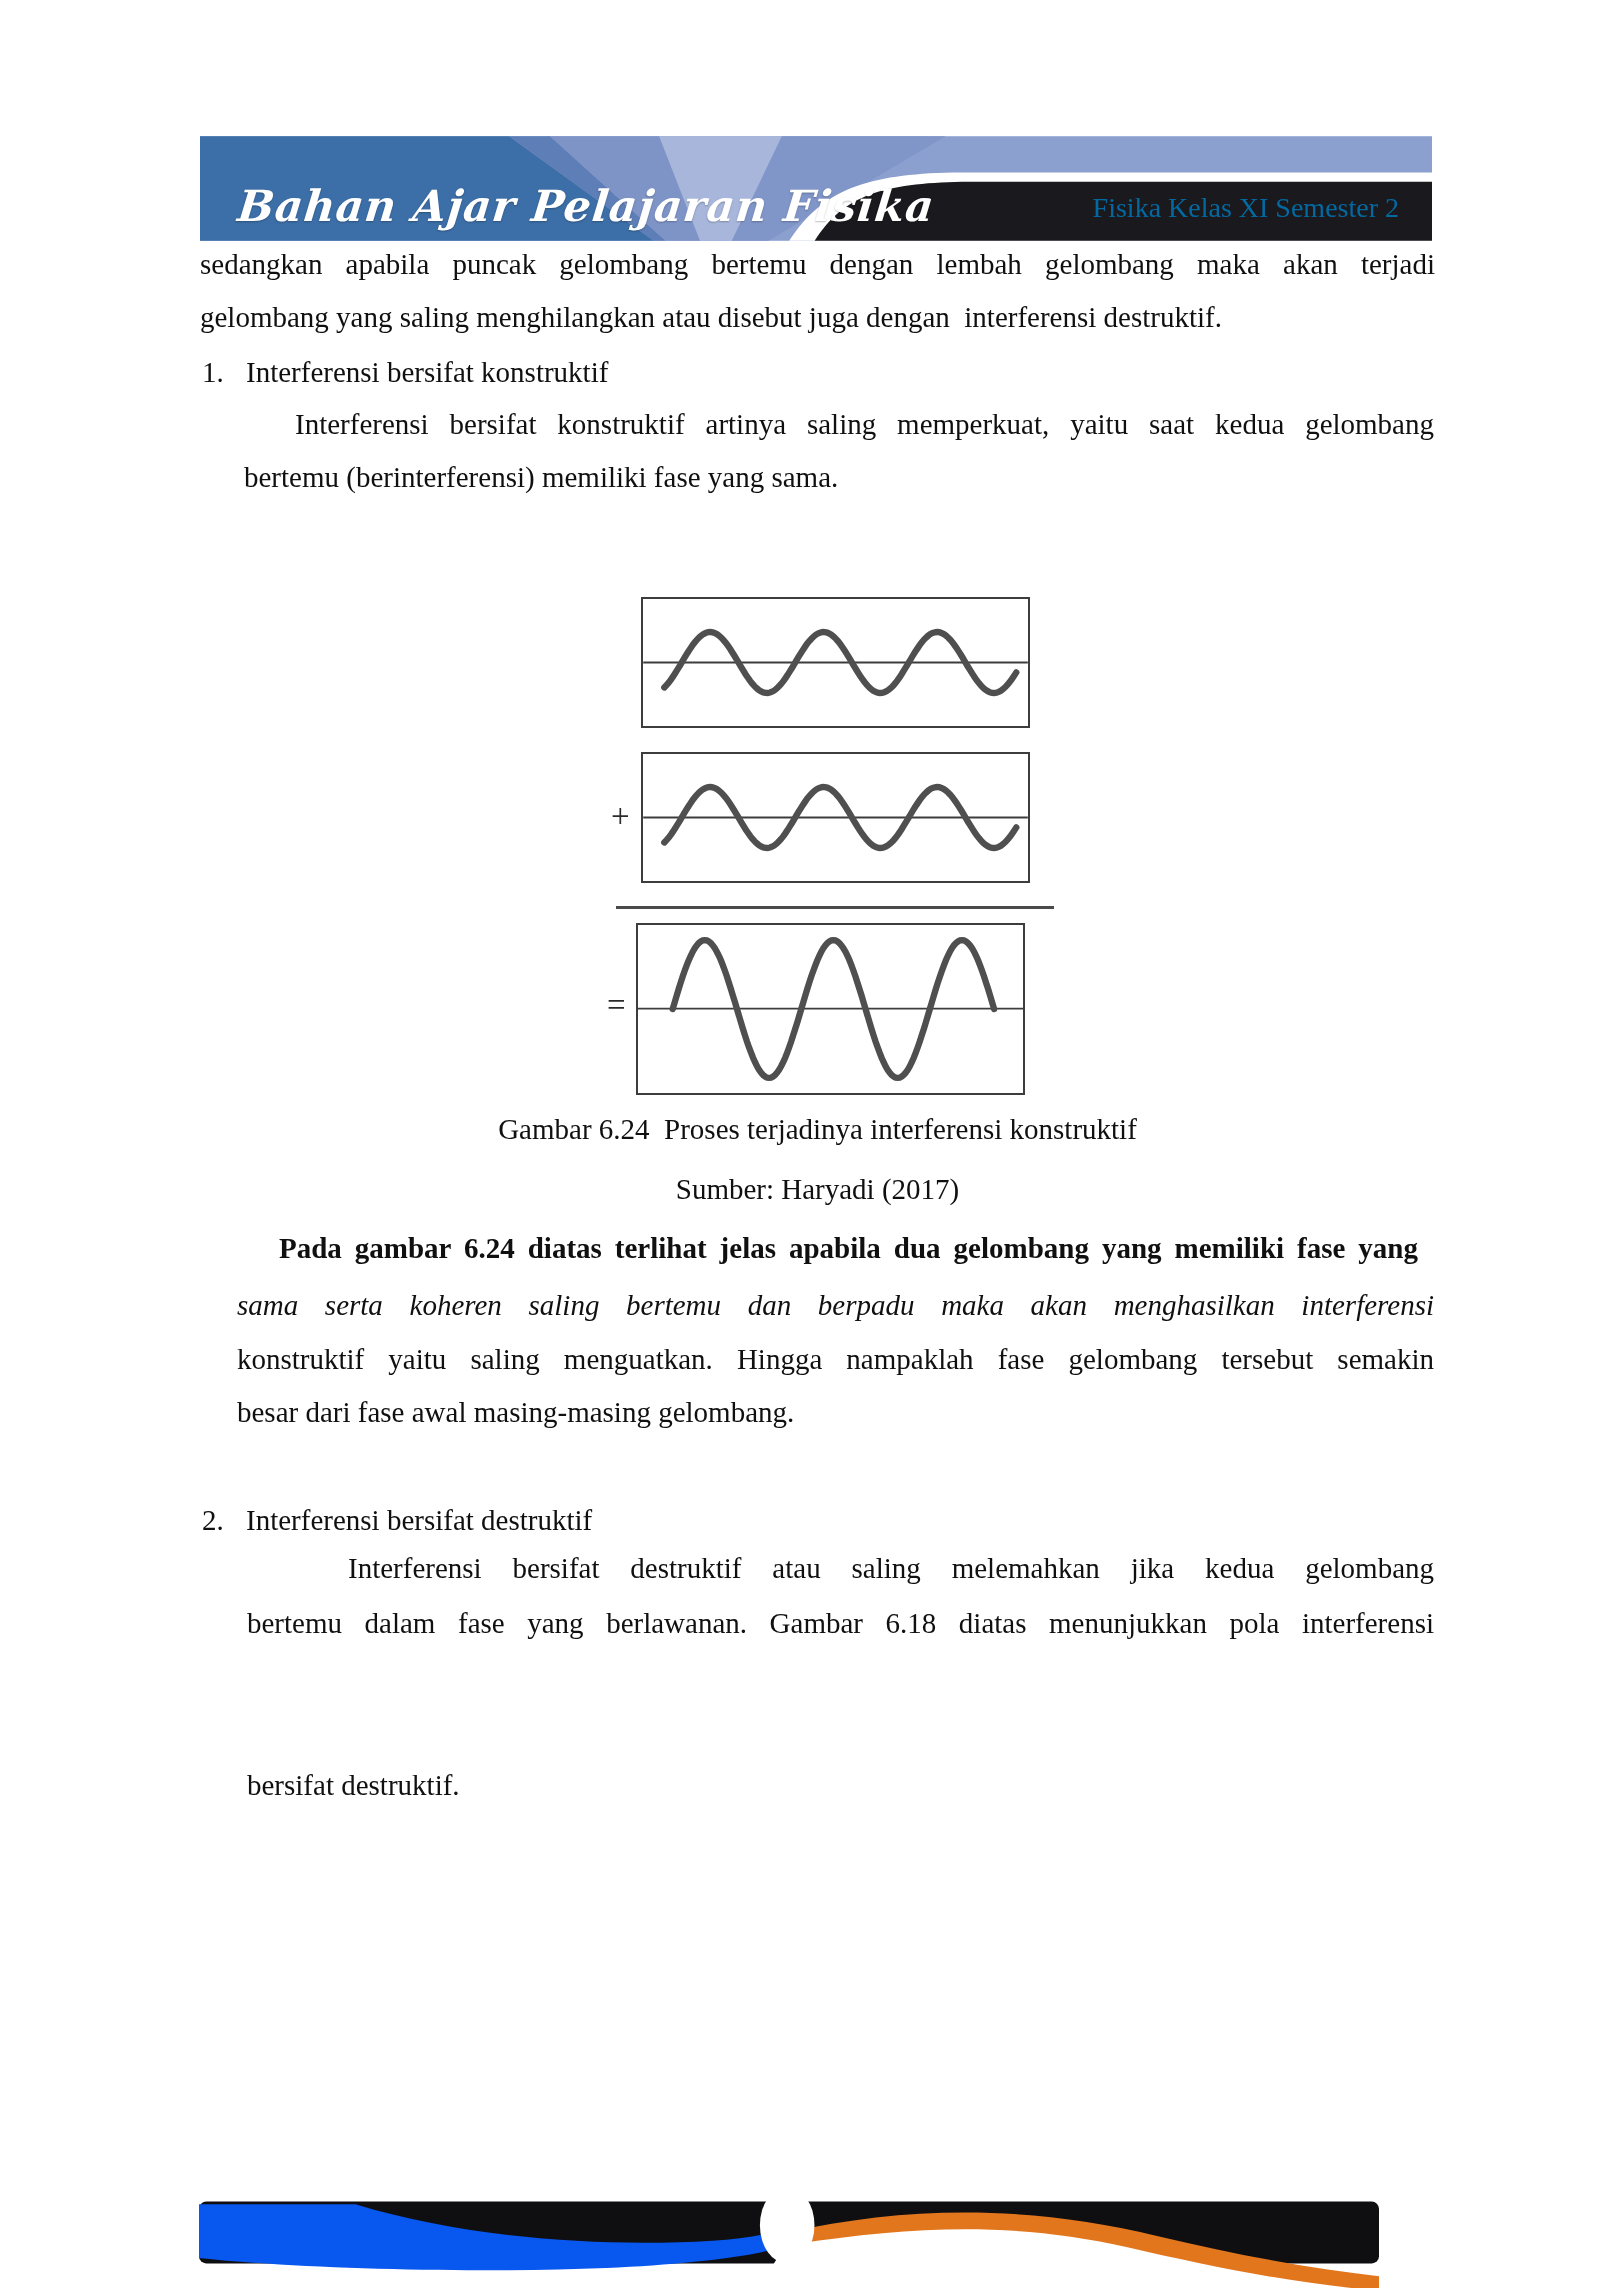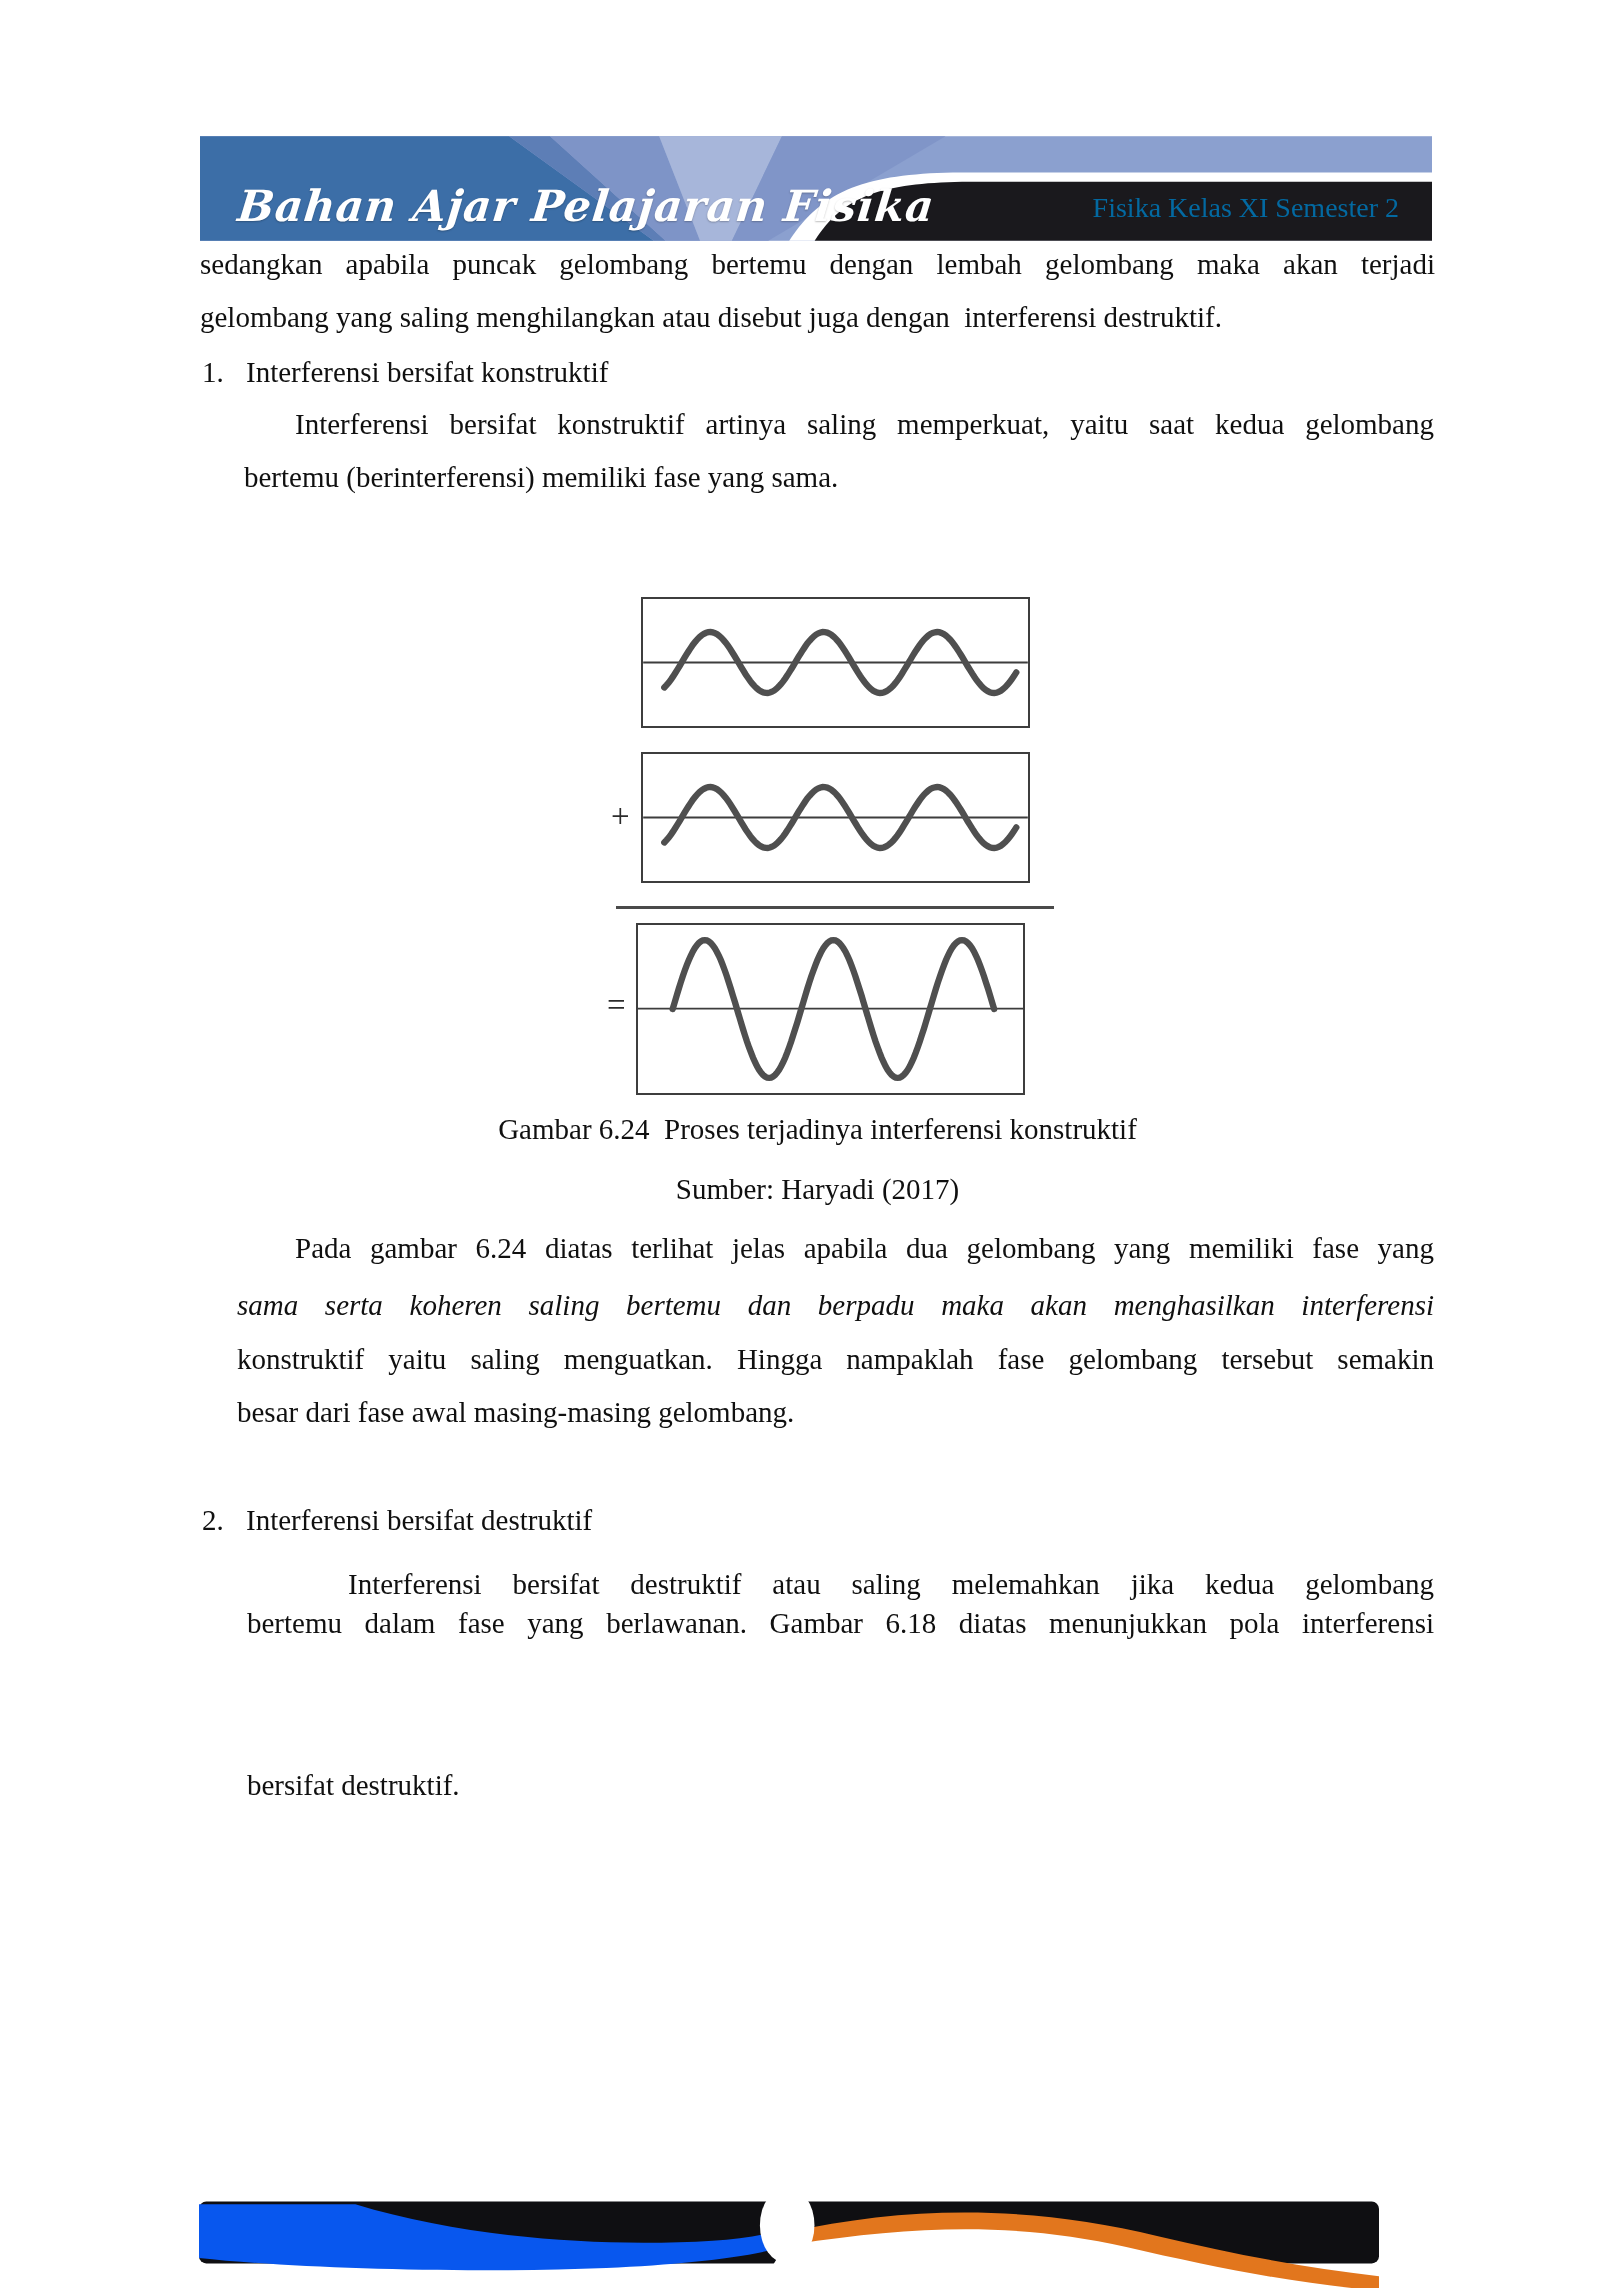--- a/index.html
+++ b/index.html
@@ -94,28 +94,28 @@
     <div class="wavebox" style="left:636px;top:923px;width:385px;height:168px;">
       <svg width="385" height="168" viewBox="0 0 424 185">
         <line x1="0" y1="92" x2="424" y2="92" stroke-width="2" stroke="#3d3d3d"></line>
         <path fill="none" stroke-width="7" stroke-linecap="round" d="M38.2 92.5L40.4 85.1L42.6 77.7L44.8 70.5L47.0 63.5L49.2 56.7L51.4 50.4L53.6 44.4L55.9 38.9L58.1 33.9L60.3 29.4L62.5 25.6L64.7 22.4L66.9 19.9L69.1 18.1L71.4 17.0L73.6 16.7L75.8 17.0L78.0 18.1L80.2 19.9L82.4 22.4L84.6 25.6L86.8 29.4L89.1 33.9L91.3 38.9L93.5 44.4L95.7 50.4L97.9 56.7L100.1 63.5L102.3 70.5L104.5 77.7L106.8 85.1L109.0 92.5L111.2 99.9L113.4 107.3L115.6 114.5L117.8 121.5L120.0 128.3L122.2 134.6L124.5 140.6L126.7 146.1L128.9 151.1L131.1 155.6L133.3 159.4L135.5 162.6L137.7 165.1L139.9 166.9L142.2 168.0L144.4 168.3L146.6 168.0L148.8 166.9L151.0 165.1L153.2 162.6L155.4 159.4L157.6 155.6L159.9 151.1L162.1 146.1L164.3 140.6L166.5 134.6L168.7 128.3L170.9 121.5L173.1 114.5L175.4 107.3L177.6 99.9L179.8 92.5L182.0 85.1L184.2 77.7L186.4 70.5L188.6 63.5L190.8 56.7L193.1 50.4L195.3 44.4L197.5 38.9L199.7 33.9L201.9 29.4L204.1 25.6L206.3 22.4L208.5 19.9L210.8 18.1L213.0 17.0L215.2 16.7L217.4 17.0L219.6 18.1L221.8 19.9L224.0 22.4L226.2 25.6L228.5 29.4L230.7 33.9L232.9 38.9L235.1 44.4L237.3 50.4L239.5 56.7L241.7 63.5L243.9 70.5L246.2 77.7L248.4 85.1L250.6 92.5L252.8 99.9L255.0 107.3L257.2 114.5L259.4 121.5L261.6 128.3L263.9 134.6L266.1 140.6L268.3 146.1L270.5 151.1L272.7 155.6L274.9 159.4L277.1 162.6L279.3 165.1L281.6 166.9L283.8 168.0L286.0 168.3L288.2 168.0L290.4 166.9L292.6 165.1L294.8 162.6L297.1 159.4L299.3 155.6L301.5 151.1L303.7 146.1L305.9 140.6L308.1 134.6L310.3 128.3L312.5 121.5L314.8 114.5L317.0 107.3L319.2 99.9L321.4 92.5L323.6 85.1L325.8 77.7L328.0 70.5L330.2 63.5L332.5 56.7L334.7 50.4L336.9 44.4L339.1 38.9L341.3 33.9L343.5 29.4L345.7 25.6L347.9 22.4L350.2 19.9L352.4 18.1L354.6 17.0L356.8 16.7L359.0 17.0L361.2 18.1L363.4 19.9L365.6 22.4L367.9 25.6L370.1 29.4L372.3 33.9L374.5 38.9L376.7 44.4L378.9 50.4L381.1 56.7L383.3 63.5L385.6 70.5L387.8 77.7L390.0 85.1L392.2 92.5" stroke="#4f4f4f"></path>
       </svg>
     </div>
     <div class="line centered" style="left:200px;top:1110px;width:1235px;">Gambar 6.24  Proses terjadinya interferensi konstruktif</div>
     <div class="line centered" style="left:200px;top:1170px;width:1235px;">Sumber: Haryadi (2017)</div>
   </div>
 
-  <div class="line just" style="left:295px;top:1229px;width:1139px;">Pada gambar 6.24 diatas terlihat jelas apabila dua gelombang yang memiliki fase yang</div>
+  <div class="line just" style="left:279px;top:1229px;width:1139px;font-weight:bold;">Pada gambar 6.24 diatas terlihat jelas apabila dua gelombang yang memiliki fase yang</div>
   <div class="line just" style="left:237px;top:1286px;width:1197px;font-style:italic;">sama serta koheren saling bertemu dan berpadu maka akan menghasilkan interferensi</div>
   <div class="line just" style="left:237px;top:1340px;width:1197px;">konstruktif yaitu saling menguatkan.  Hingga nampaklah fase gelombang tersebut semakin</div>
   <div class="line" style="left:237px;top:1393px;width:1197px;">besar dari fase awal masing-masing gelombang.</div>
 
   <div class="line" style="left:202px;top:1485px;width:1233px;margin-top:16px;"><span class="num">2.</span><span>Interferensi bersifat destruktif</span></div>
 
-  <div class="line just" style="left:348px;top:1549px;width:1086px;margin-top:16px;">Interferensi bersifat destruktif atau saling melemahkan jika kedua gelombang</div>
+  <div class="line just" style="left:348px;top:1549px;width:1086px;">Interferensi bersifat destruktif atau saling melemahkan jika kedua gelombang</div>
   <div class="line just" style="left:247px;top:1604px;width:1187px;">bertemu dalam fase yang berlawanan. Gambar 6.18 diatas menunjukkan pola interferensi</div>
   <div class="line" style="left:247px;top:1766px;width:1187px;">bersifat destruktif.</div>
 
   <div class="footer">
     <svg width="1180" height="101" viewBox="0 -16 1298 111">
       <rect x="0" y="0" width="1298" height="68" rx="8" fill="#0f0f12"></rect>
       <path d="M 0,3 L 172,3 C 300,42 450,50 565,43 C 610,40 648,32 670,20 L 676,36 C 648,56 560,68 448,73 C 300,79 110,74 0,62 Z" fill="#0857ee"></path>
       <path d="M 650,40 C 790,12 910,12 1050,44 C 1135,62 1215,78 1298,86 L 1298,120 L 600,120 Z" fill="#ffffff"></path>
       <path d="M 648,34 C 780,4 915,4 1055,38 C 1135,57 1215,73 1298,82 L 1298,98 C 1205,90 1115,72 1020,50 C 900,23 790,26 655,47 Z" fill="#e2761d"></path>
       <ellipse cx="647" cy="26" rx="30" ry="42" stroke-width="3" fill="#ffffff"></ellipse>

